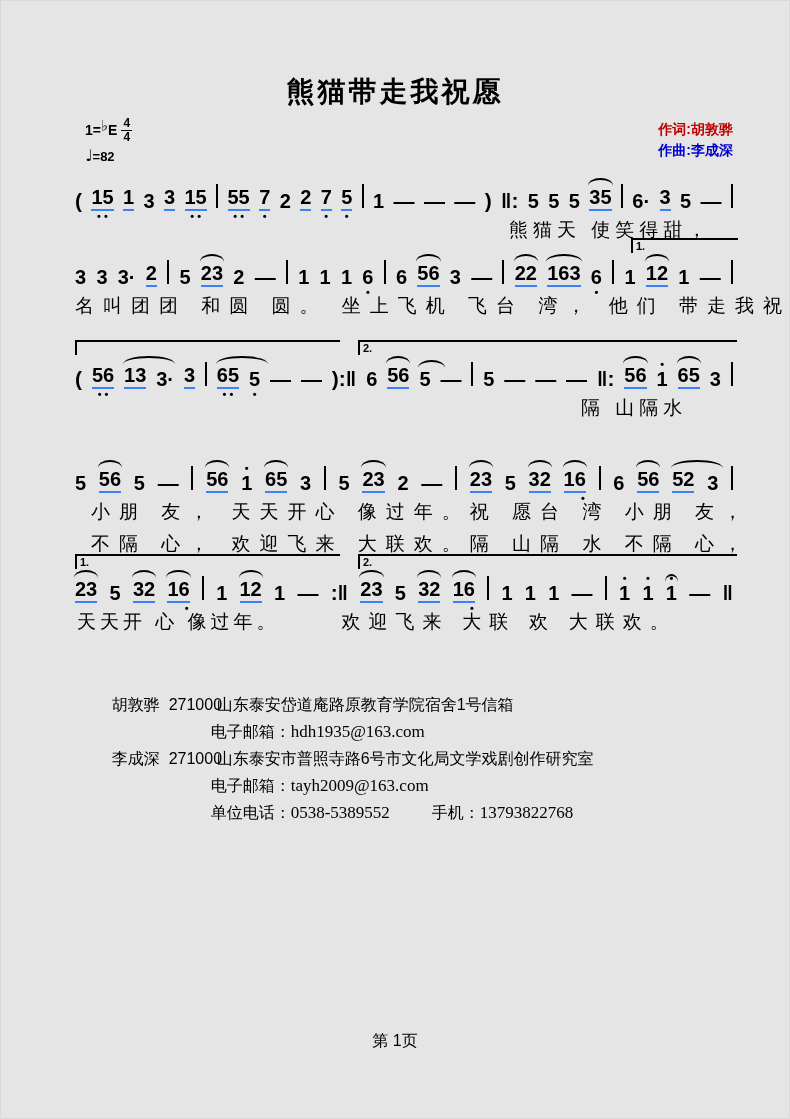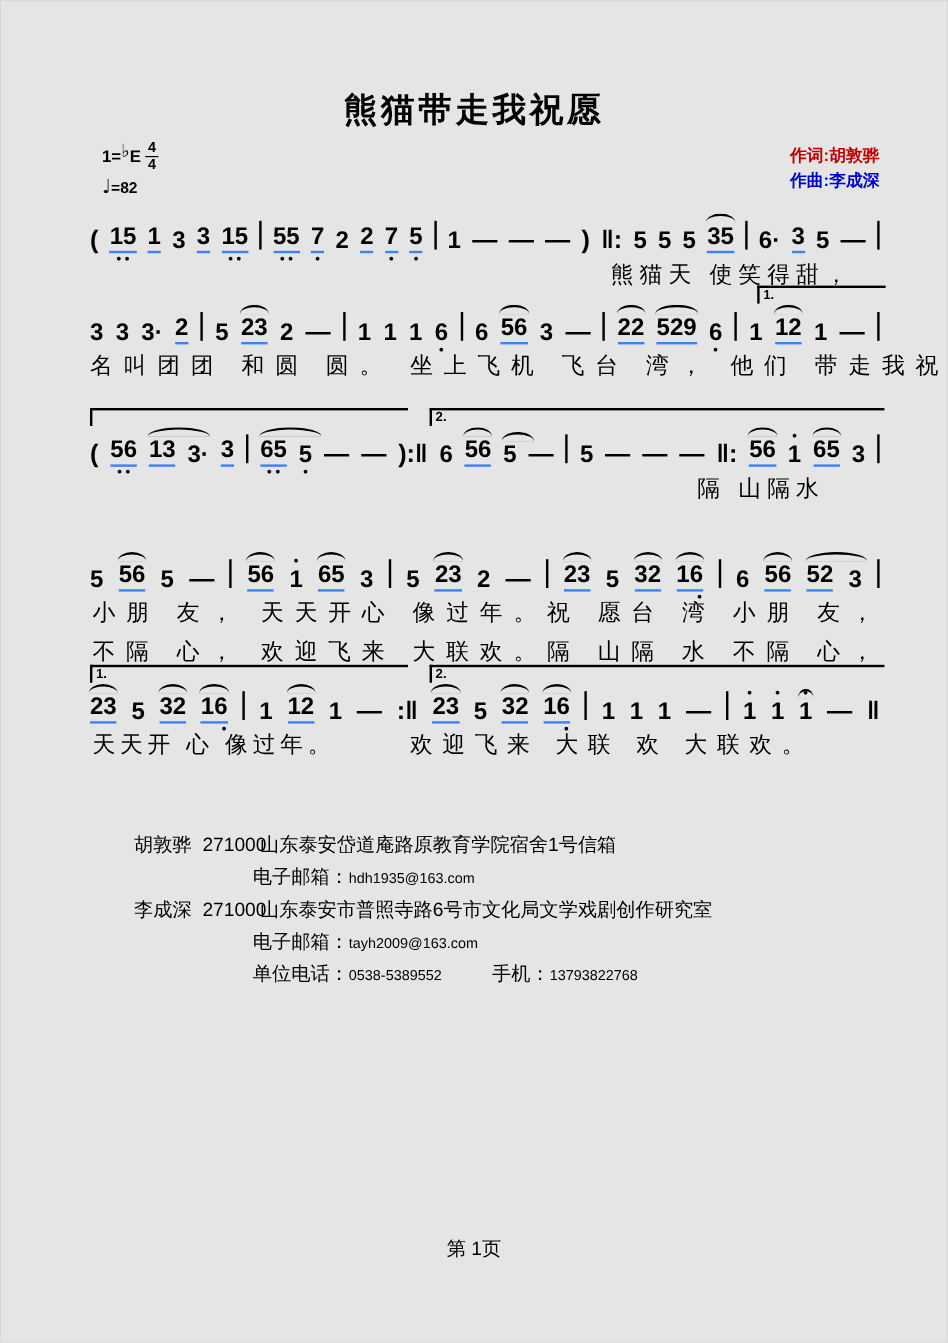--- a/index.html
+++ b/index.html
@@ -51,30 +51,30 @@
   .sys5 .volta1{left:285px;width:374px;}
   
   .lyr{display:flex;margin-top:5px;font-size:19px;line-height:27px;white-space:pre;}
   .seg{display:inline-block;}
   .sys1 .lyr0 .seg0{margin-left:436px;letter-spacing:5px;}
   .sys2 .lyr0 .seg0{margin-left:2px;letter-spacing:9px;}
   .sys3 .lyr .seg{letter-spacing:5px;}
   .sys3 .lyr0 .seg0{margin-left:288px;}
   .sys3 .lyr0 .seg1{margin-left:112px;}
   .sys3 .lyr1 .seg0{margin-left:508px;}
-  .sys4 .lyr .seg0{margin-left:4px;letter-spacing:9px;}
+  .sys4 .lyr .seg0{margin-left:18px;letter-spacing:9px;}
   .sys5 .lyr0 .seg0{margin-left:4px;letter-spacing:4px;}
-  .sys5 .lyr0 .seg1{margin-left:62px;letter-spacing:8px;}
+  .sys5 .lyr0 .seg1{margin-left:62px;letter-spacing:8px;font-family:Liberation Serif, serif;}
   
   .contacts{position:absolute;top:663px;left:84px;font-size:16px;}
   .crow{height:27px;line-height:27px;white-space:pre;}
   .c-name{display:inline-block;width:57px;}
   .c-code{display:inline-block;width:48px;}
   .indent{padding-left:99px;}
-  .mono{font-family:Liberation Sans, sans-serif;font-size:12px;}
+  .mono{font-family:Liberation Serif, serif;font-size:17px;}
   .mob{margin-left:42px;}
   
   .pageno{position:absolute;top:1030px;left:0;width:100%;text-align:center;font-size:16px;}
 </style>
 </head>
 <body>
 
 <div class="page">
 
   <h1 class="title">熊猫带走我祝愿</h1>
@@ -152,21 +152,21 @@
           <span class="tok"><b class="core">1</b></span>
           <span class="tok"><b class="core">1</b></span>
           <span class="tok"><b class="core">6</b><i class="db">•</i></span>
           <span class="bar"></span>
           <span class="tok"><b class="core">6</b></span>
           <span class="tok u"><i class="arc"></i><b class="core">56</b></span>
           <span class="tok"><b class="core">3</b></span>
           <span class="tok sym"><b class="core">—</b></span>
           <span class="bar"></span>
           <span class="tok u"><i class="arc"></i><b class="core">22</b></span>
-          <span class="tok u"><i class="arc"></i><b class="core">529</b></span>
+          <span class="tok u"><i class="arc"></i><b class="core">163</b></span>
           <span class="tok"><b class="core">6</b><i class="db">•</i></span>
           <span class="bar"></span>
           <span class="tok"><b class="core">1</b></span>
           <span class="tok u"><i class="arc"></i><b class="core">12</b></span>
           <span class="tok"><b class="core">1</b></span>
           <span class="tok sym"><b class="core">—</b></span>
           <span class="bar"></span>
         </div>
         <div class="lyr lyr0"><span class="seg seg0">名叫团团 和圆 圆。 坐上飞机 飞台 湾， 他们 带走我祝 愿。</span></div>
       </div>

